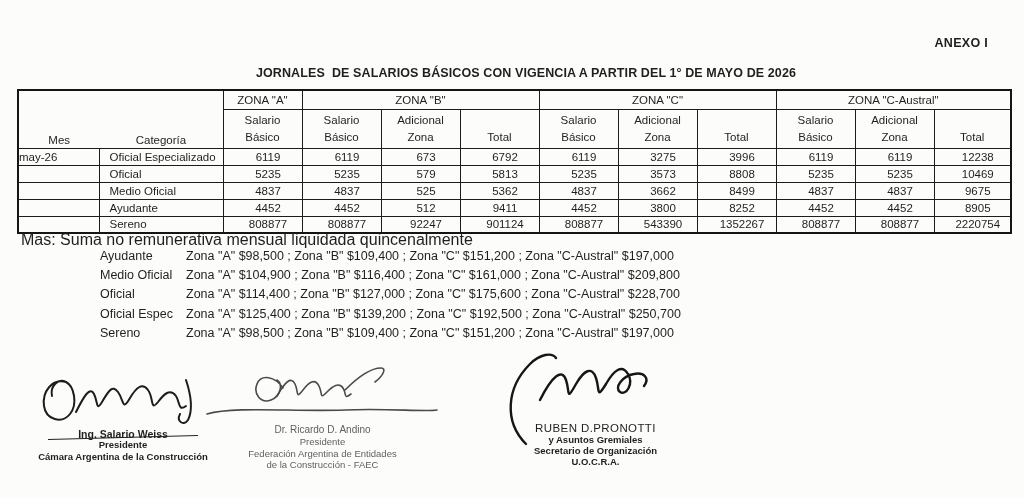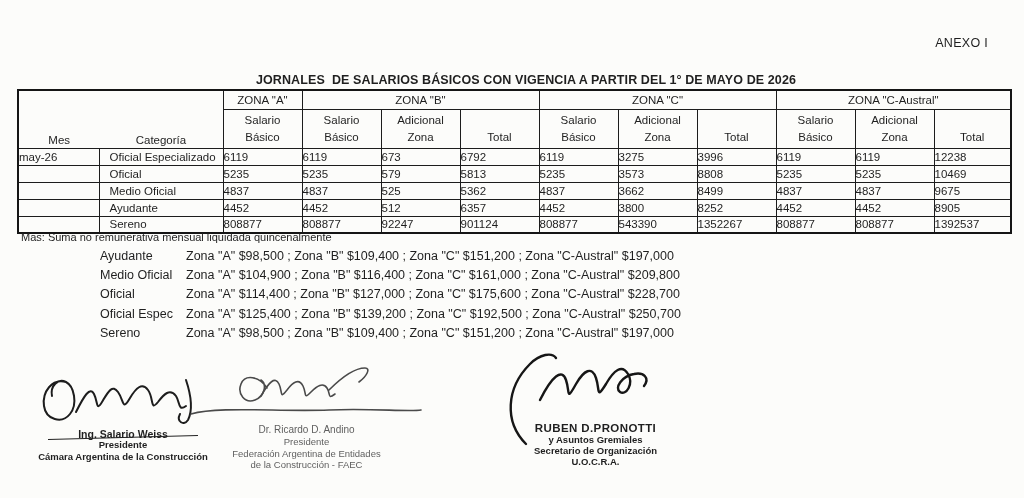--- a/index.html
+++ b/index.html
@@ -10,24 +10,24 @@
     color:#1f1f1f;
   }
   .page {
     position:relative;
     width:1024px; height:498px;
     background:#fcfcfa;
     overflow:hidden;
   }
   .anexo {
     position:absolute; top:36px; right:36px;
-    font-size:12.5px; font-weight:normal; letter-spacing:.3px;
+    font-size:12.5px; font-weight:bold; letter-spacing:.3px;
   }
   .title {
-    position:absolute; top:73px; left:0; width:1024px;
+    position:absolute; top:66px; left:0; width:1024px;
     text-align:center; font-size:12.5px; font-weight:bold;
     white-space:pre; letter-spacing:.1px;padding-left:28px;
   }
   
   table.sal {
     position:absolute; left:17px; top:89px;
     width:993px; table-layout:fixed;
     border-collapse:collapse; font-size:11.5px;
   }
   table.sal td, table.sal th {
@@ -37,45 +37,45 @@
   table.sal { border:2px solid #151515; }
   th.zone { height:19px; text-align:center; vertical-align:middle; font-size:11.5px; }
   th.sub { height:39px; text-align:center; vertical-align:middle; line-height:1.45; }
   th.sub.bottom { vertical-align:bottom; padding-bottom:2px; }
   td.corner { vertical-align:bottom; }
   .corner-flex { display:flex; align-items:center; }
   .corner-flex .mes-lab { width:81px; text-align:center; padding-bottom:2px; }
   .corner-flex .cat-lab { width:124px; text-align:center; padding-bottom:2px; }
   td.mes { height:17px; text-align:left; font-weight:bold; padding-right:2px; }
   td.cat { text-align:left; padding-left:10px; }
-  td.num { text-align:left; padding-right:4px; }
+  td.num { text-align:center; padding-right:4px;padding-left:15px; }
   
   .note-header {
     position:absolute; left:21px; top:231px;
-    font-size:11px;
+    font-size:16px;
   }
   .note-lines {
     position:absolute; left:100px; top:247px;
     font-size:12.5px; line-height:19.2px;
   }
   .note-line { display:flex; }
   .note-line .nl-cat { width:86px; flex:none; }
   
   .sig { position:absolute; text-align:center; }
   .sig svg { display:block; margin:0 auto; }
   .sig1 { left:28px;  top:368px; width:190px; }
-  .sig2 { left:184px; top:366px; width:245px; color:#5f5f5f; }
+  .sig2 { left:200px; top:366px; width:245px; color:#5f5f5f; }
   .sig3 { left:488px; top:352px; width:215px; }
   .sig .l { font-size:9.5px; line-height:11.5px; }
   .sig1 .name { font-size:10.5px; font-weight:bold; line-height:12px; }
   .sig1 .l { font-weight:bold; }
   .sig1 .rule { width:150px; border-top:1.6px solid #222; margin:-3px auto 1px auto; transform:rotate(-1.5deg); }
   .sig2 .name { font-size:10px; line-height:12px; }
   .sig2 .l { font-size:9.5px; }
-  .sig3 .name { font-size:11.5px; font-weight:bold; letter-spacing:.4px; line-height:12px; }
+  .sig3 .name { font-size:11.5px; font-weight:normal; letter-spacing:.4px; line-height:12px; }
   .sig3 .l { font-weight:bold; font-size:9.5px; line-height:11px; }
   .sig3 .stamp { position:relative; margin-top:-26px; }
 </style>
 </head>
 <body>
 
 <div class="page">
 
   <div class="anexo">ANEXO I</div>
   <div class="title">JORNALES  DE SALARIOS BÁSICOS CON VIGENCIA A PARTIR DEL 1° DE MAYO DE 2026</div>
@@ -182,41 +182,41 @@
       <td class="num">4837</td>
       <td class="num">4837</td>
       <td class="num">9675</td>
     </tr>
     <tr>
       <td class="mes"></td>
       <td class="cat">Ayudante</td>
       <td class="num">4452</td>
       <td class="num">4452</td>
       <td class="num">512</td>
-      <td class="num">6357</td>
+      <td class="num">9411</td>
       <td class="num">4452</td>
       <td class="num">3800</td>
       <td class="num">8252</td>
       <td class="num">4452</td>
       <td class="num">4452</td>
       <td class="num">8905</td>
     </tr>
     <tr>
       <td class="mes"></td>
       <td class="cat">Sereno</td>
       <td class="num">808877</td>
       <td class="num">808877</td>
       <td class="num">92247</td>
       <td class="num">901124</td>
       <td class="num">808877</td>
       <td class="num">543390</td>
       <td class="num">1352267</td>
       <td class="num">808877</td>
       <td class="num">808877</td>
-      <td class="num">1392537</td>
+      <td class="num">2220754</td>
     </tr>
   </tbody>
     </table>
 
   <div class="note-header">Mas: Suma no remunerativa mensual liquidada quincenalmente</div>
 
   <div class="note-lines">
     <div class="note-line">
       <span class="nl-cat">Ayudante</span>
       <span class="nl-det">Zona "A" $98,500 ; Zona "B" $109,400 ; Zona "C" $151,200 ; Zona "C-Austral" $197,000</span>

